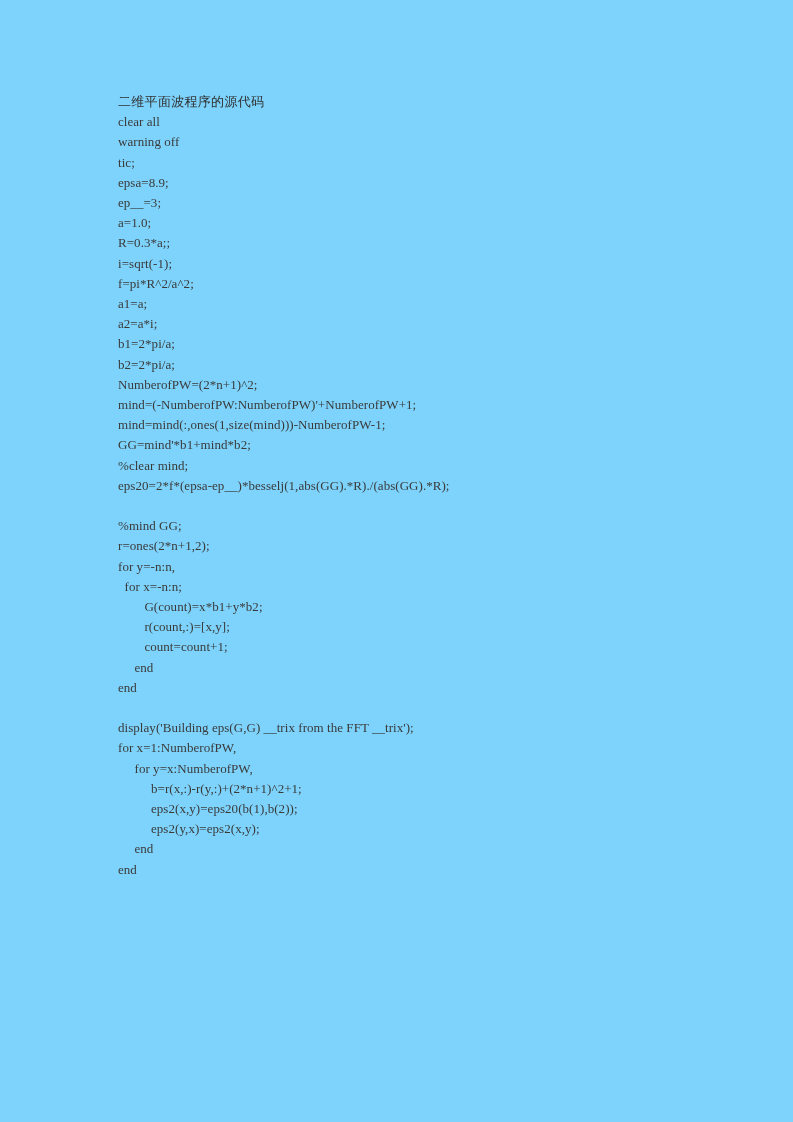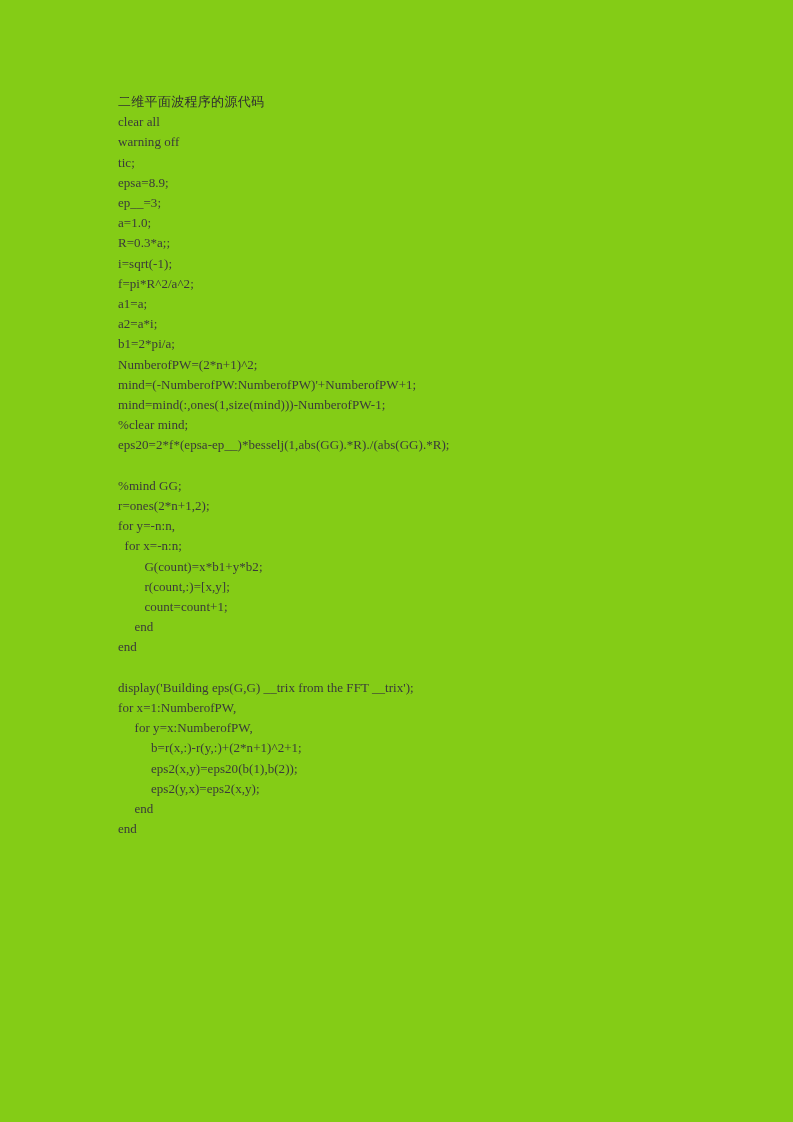--- a/index.html
+++ b/index.html
@@ -5,21 +5,21 @@
 <style>
   html, body {
     margin: 0;
     padding: 0;
     background: #ffffff;
   }
   .page {
     position: relative;
     width: 793px;
     height: 1122px;
-    background: #84cc16;
+    background: #7dd3fc;
     overflow: hidden;
     box-sizing: border-box;
   }
   .doc-body {
     position: absolute;
     left: 118px;
     top: 92px;
     width: 560px;
   }
   .line {
@@ -50,23 +50,25 @@
       <div class="line">tic;</div>
       <div class="line">epsa=8.9;</div>
       <div class="line">ep__=3;</div>
       <div class="line">a=1.0;</div>
       <div class="line">R=0.3*a;;</div>
       <div class="line">i=sqrt(-1);</div>
       <div class="line">f=pi*R^2/a^2;</div>
       <div class="line">a1=a;</div>
       <div class="line">a2=a*i;</div>
       <div class="line">b1=2*pi/a;</div>
+      <div class="line">b2=2*pi/a;</div>
       <div class="line">NumberofPW=(2*n+1)^2;</div>
       <div class="line">mind=(-NumberofPW:NumberofPW)'+NumberofPW+1;</div>
       <div class="line">mind=mind(:,ones(1,size(mind)))-NumberofPW-1;</div>
+      <div class="line">GG=mind'*b1+mind*b2;</div>
       <div class="line">%clear mind;</div>
       <div class="line">eps20=2*f*(epsa-ep__)*besselj(1,abs(GG).*R)./(abs(GG).*R);</div>
       <div class="line blank"></div>
       <div class="line">%mind GG;</div>
       <div class="line">r=ones(2*n+1,2);</div>
       <div class="line">for y=-n:n,</div>
       <div class="line">  for x=-n:n;</div>
       <div class="line">        G(count)=x*b1+y*b2;</div>
       <div class="line">        r(count,:)=[x,y];</div>
       <div class="line">        count=count+1;</div>

